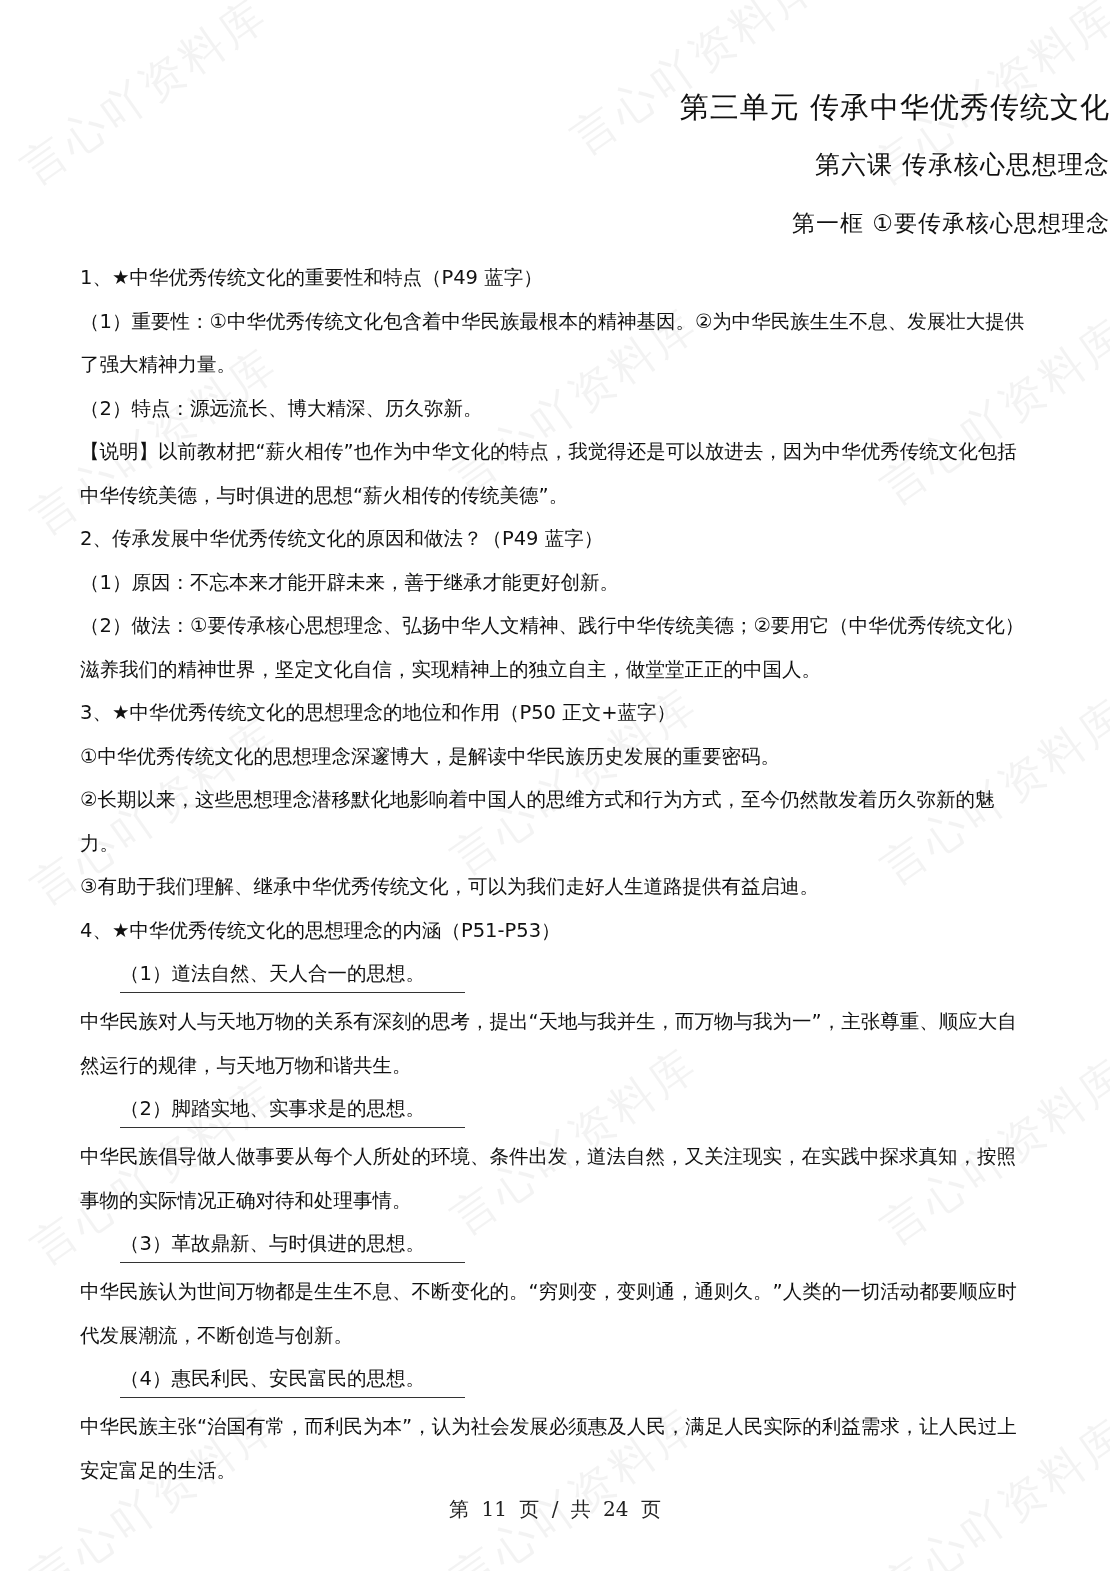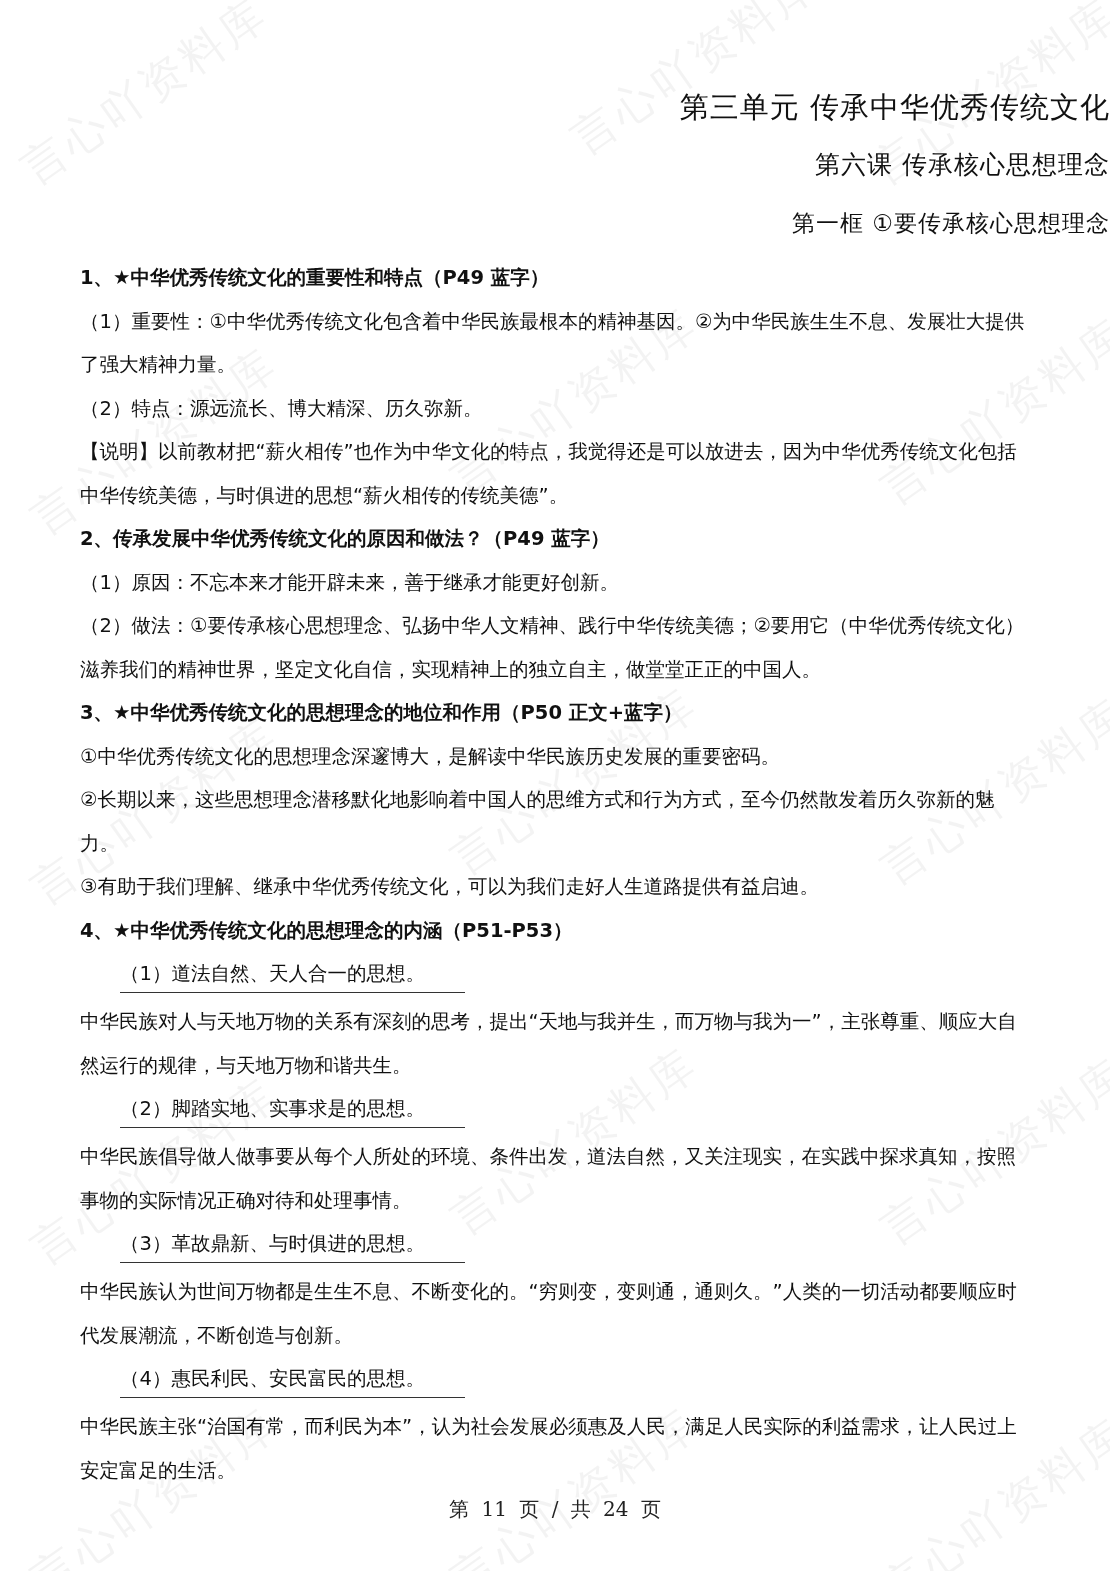--- a/index.html
+++ b/index.html
@@ -20,21 +20,21 @@
     font-weight: normal; letter-spacing: 1px;
   }
   .t1 { top: 88px; font-size: 29px; }
   .t2 { top: 148px; font-size: 25px; }
   .t3 { top: 208px; font-size: 23px; }
   .content {
     position: absolute; left: 80px; top: 256px; width: 950px;
     font-size: 19.5px; line-height: 43.5px;
   }
   .content p { margin: 0; }
-  .h { font-weight: bold; }
+  .h { font-weight: normal; }
   .ul-title { display: inline-block; border-bottom: 1.5px solid #333; line-height: 36px; width: 345px; margin-bottom: 7px; margin-left: 40px; }
   .footer {
     position: absolute; top: 1496px; left: 0; width: 1110px; text-align: center;
     font-family: "DejaVu Serif", serif; font-size: 20px; color: #222; word-spacing: 6px;
   }
 </style>
 </head>
 <body>
 
 <div class="watermark-layer">

